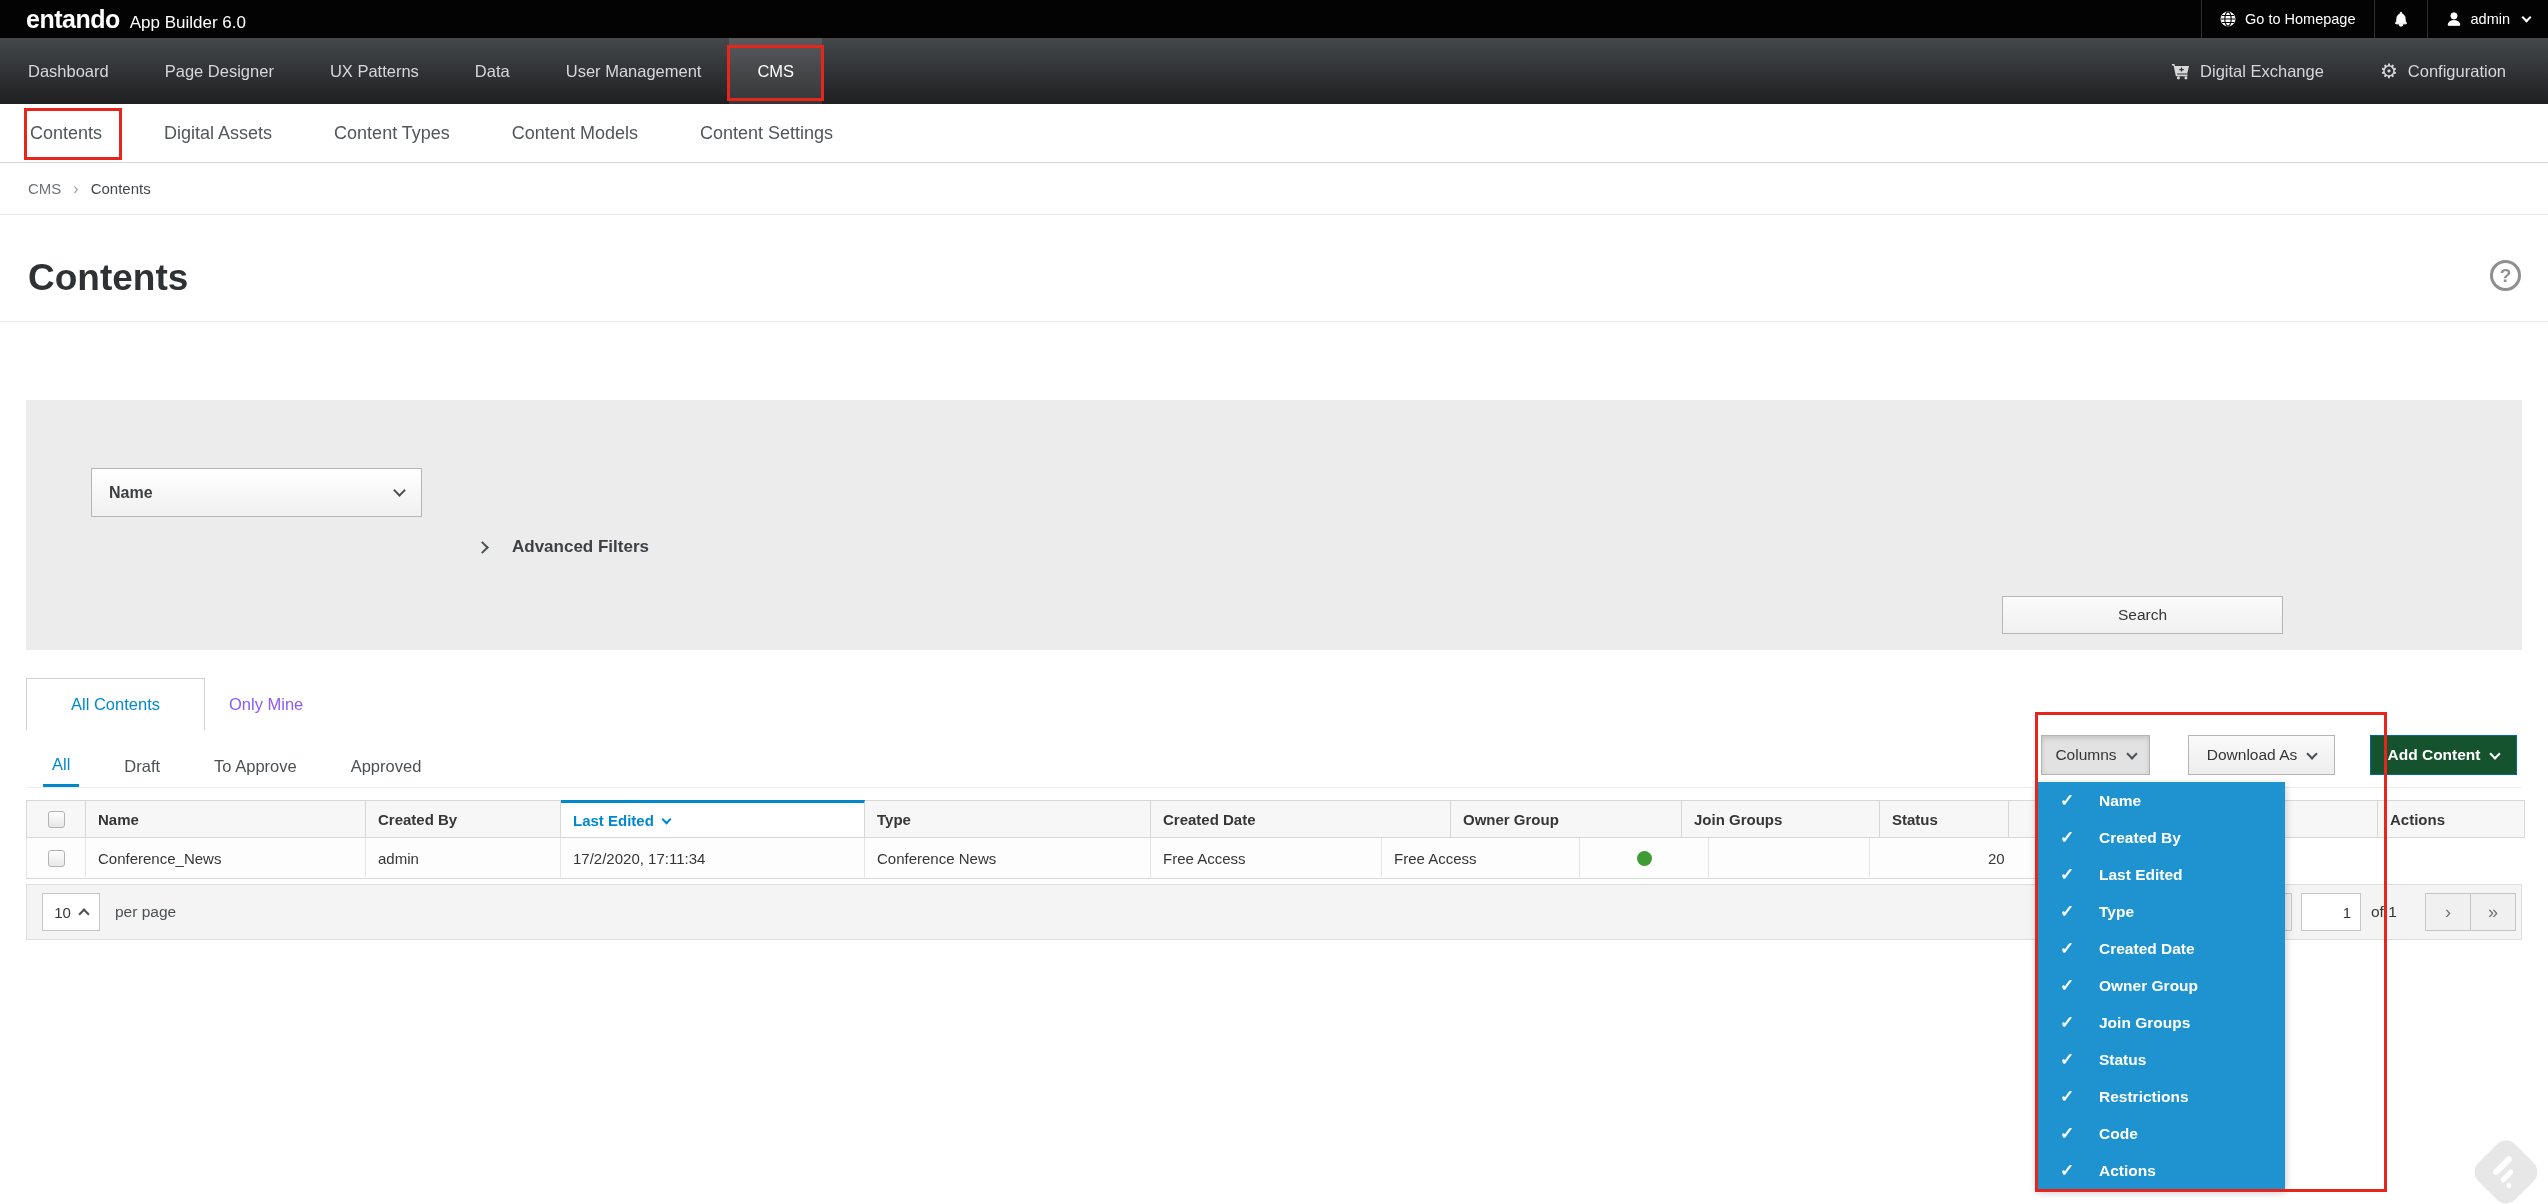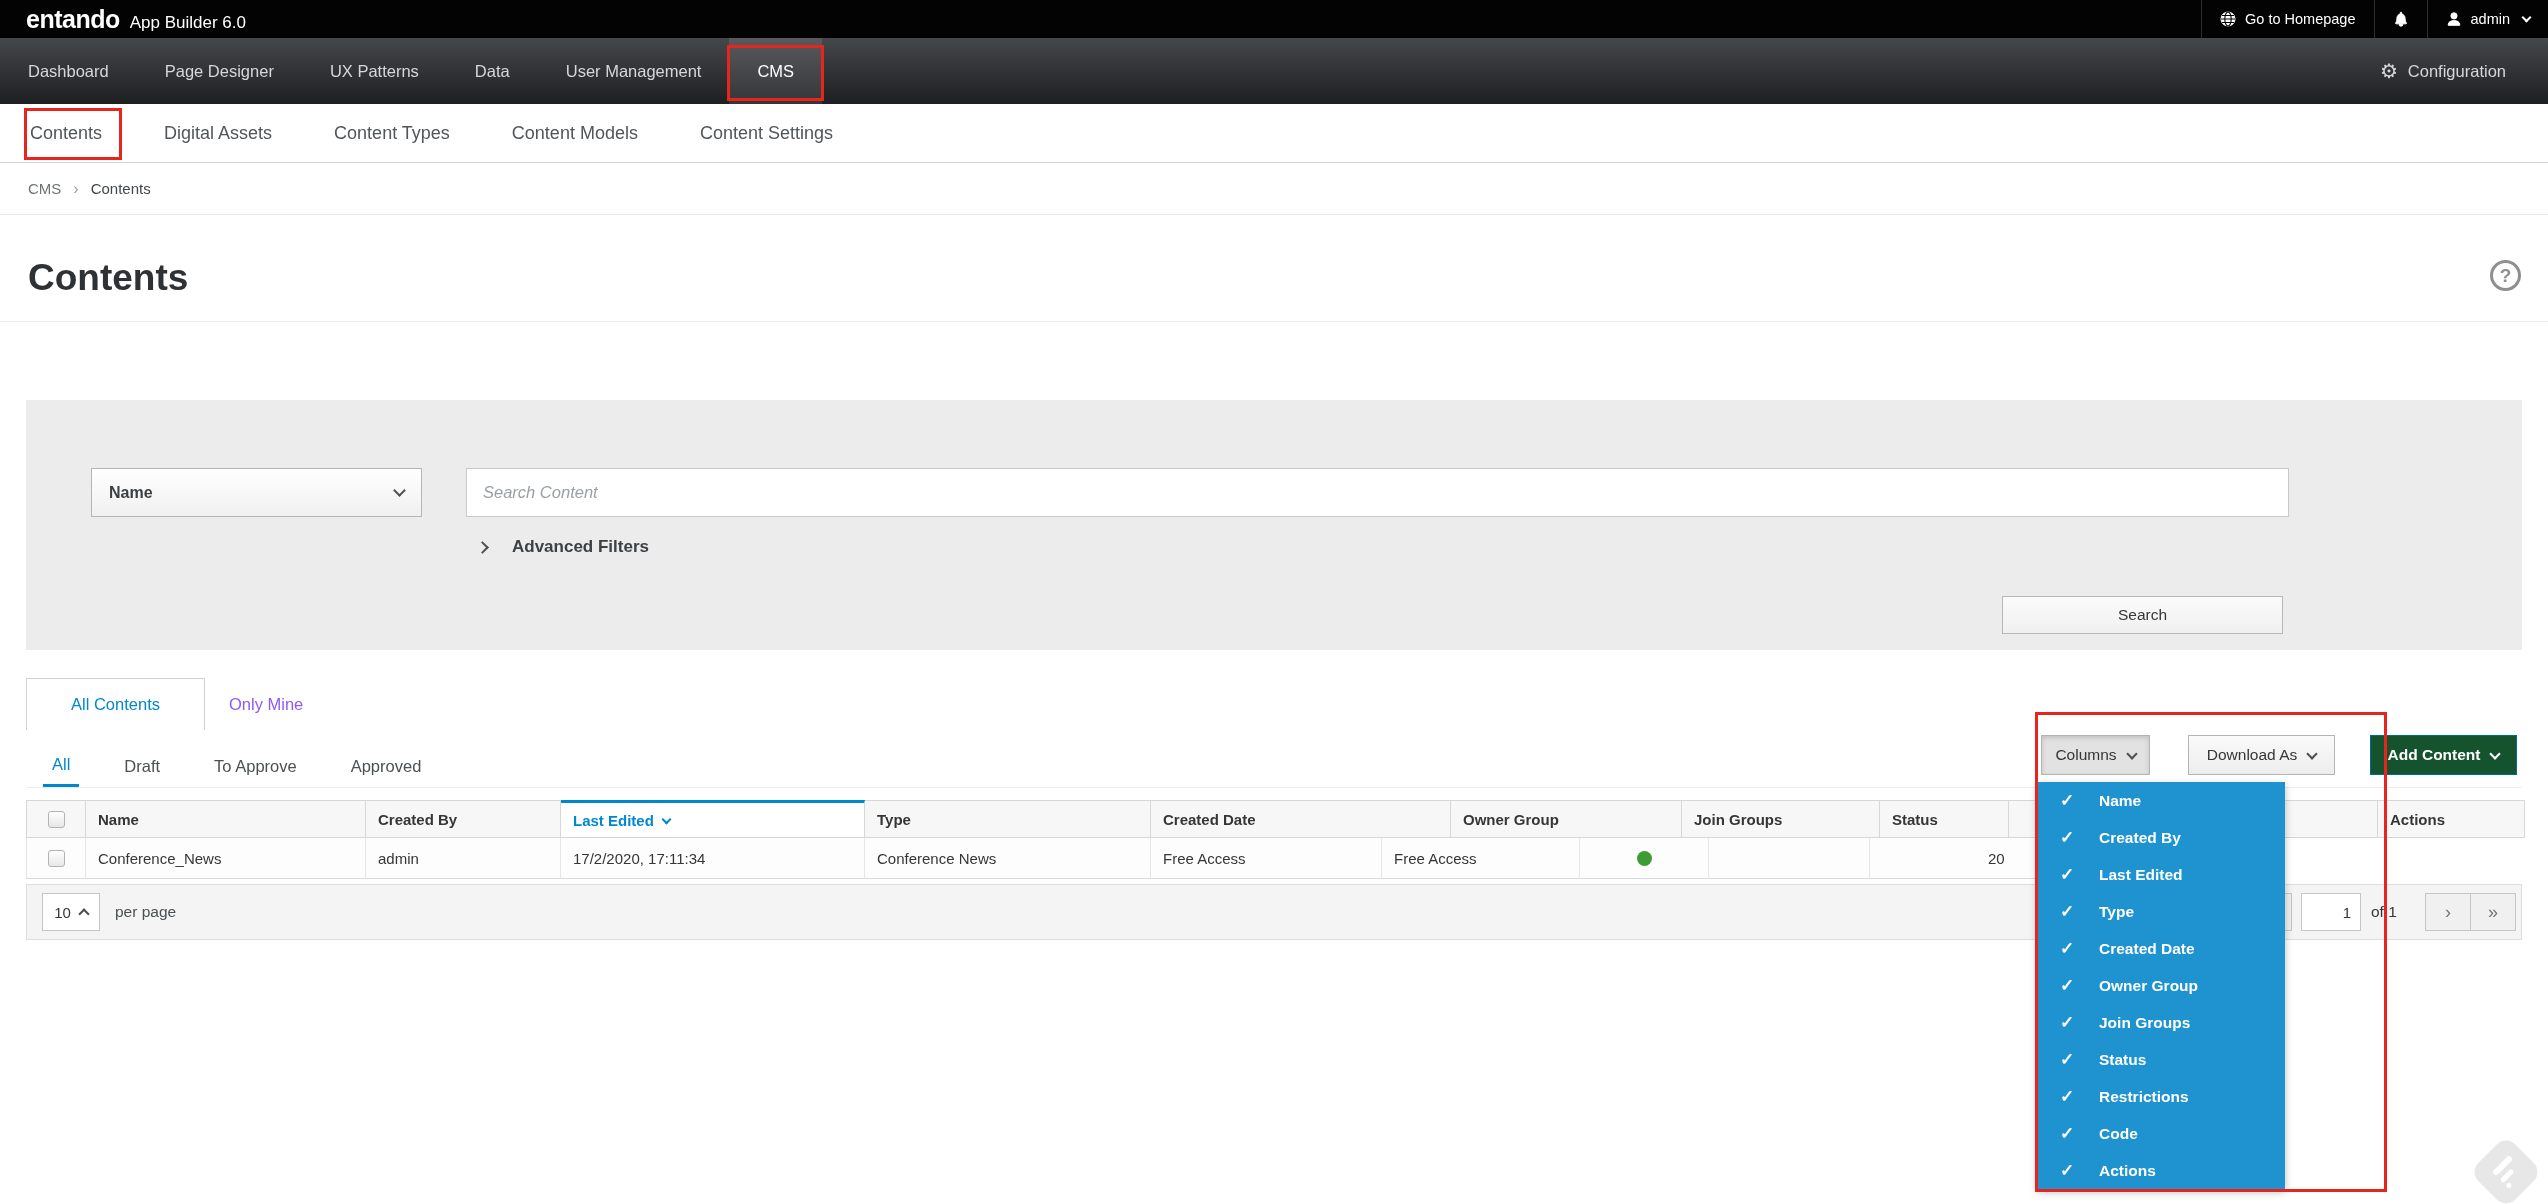--- a/index.html
+++ b/index.html
@@ -164,20 +164,26 @@
       </div>
     <div class="nav-item">
         <span>User Management</span>
       </div>
     <div class="nav-item active">
         <span>CMS</span>
       </div>
   </div>
   <div class="nav-right">
     <div class="nav-item">
+      <svg viewBox="0 0 16 16">
+          <path d="M.8 1.6h2.1l.5 1.8h11.8l-1.5 6.2H5.1l.2 1h8.6v1.4H4.1L2.2 3H.8V1.6zM5 13.5a1.25 1.25 0 1 0 2.5 0 1.25 1.25 0 0 0-2.5 0zm6.3 0a1.25 1.25 0 1 0 2.5 0 1.25 1.25 0 0 0-2.5 0zM8.3 4.6v1.2H6.9v1.1h1.4v1.2h1.1V6.9h1.4V5.8H9.4V4.6H8.3z"></path>
+        </svg>
+      <span>Digital Exchange</span>
+    </div>
+    <div class="nav-item">
       <span class="gear-glyph">⚙</span>
       <span>Configuration</span>
     </div>
   </div>
 </div>
 
 <div class="subnav">
   <div class="subnav-item active">
       <span>Contents</span>
     </div>
@@ -204,21 +210,20 @@
 <div class="title-row">
   <h1 class="page-title">Contents</h1>
   <div class="help-icon">?</div>
 </div>
 
 <div class="panel">
   <div class="field-select">
     <span>Name</span>
     <span class="chev-down"></span>
   </div>
-  <input class="search-input" type="text" placeholder="Search Content" style="">
   <div class="adv-filters">
     <span class="chev-right"></span>
     <span>Advanced Filters</span>
   </div>
   <div class="search-btn">
       <span>Search</span>
     </div>
 </div>
 
 <div class="tab-primary">

